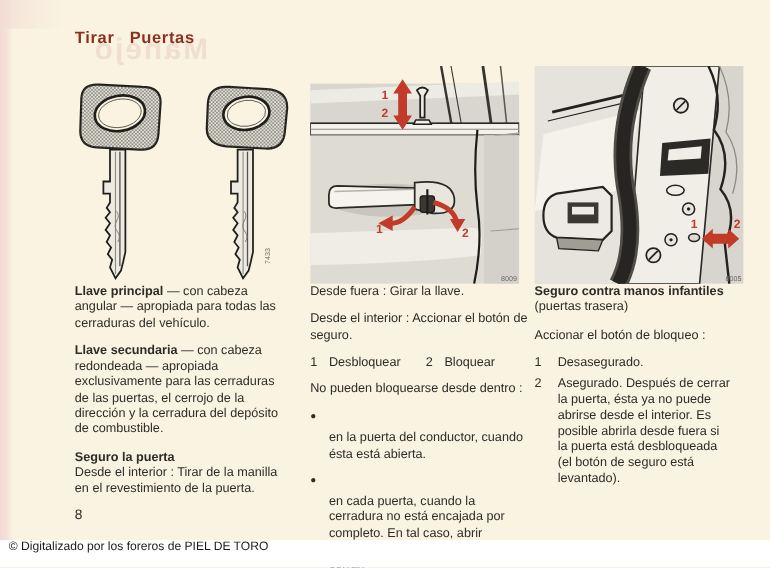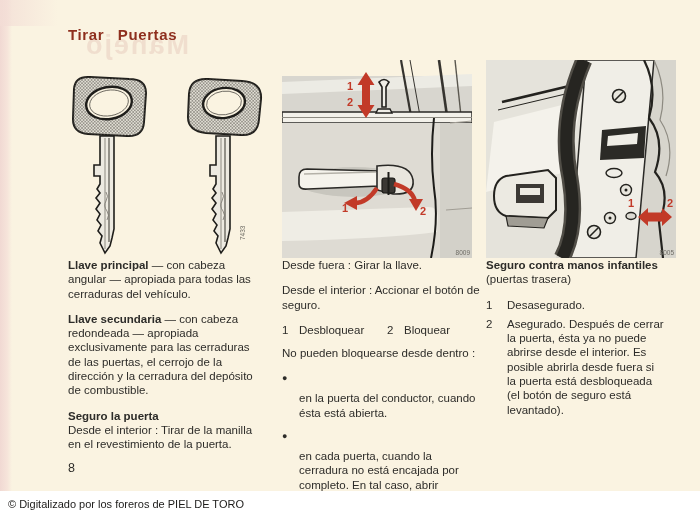--- a/index.html
+++ b/index.html
@@ -26,21 +26,21 @@
   .numrow .n{display:inline-block;width:17px;}
   .numrow .lb1{display:inline-block;width:88px;}
   .bullet-item{display:flex;margin:0 0 9px 0;}
   .bullet-item .bul{width:17px;flex:none;font-size:9px;line-height:14.3px;}
   .bullet-item .btx{flex:1;margin-top:20px;}
   .num-item{display:flex;margin:0 0 5px 0;max-width:178px;}
   .num-item .num{width:21px;flex:none;}
   .num-item .txt{flex:1;}
   .pagenum{position:absolute;left:68px;top:461px;font-size:12.5px;}
   .footer{position:absolute;left:0;bottom:0;width:700px;height:25px;background:#ffffff;
-        display:flex;align-items:center;}
+        display:flex;align-items:flex-start;}
   .footer span{font-size:11px;color:#1c1b19;padding-left:8px;}
   
   .fig{position:absolute;}
   .fig-keys{left:58px;top:72px;width:210px;height:186px;}
   .fig-handle{left:282px;top:60px;width:190px;height:198px;}
   .fig-lock{left:486px;top:60px;width:190px;height:198px;}
   svg{display:block;}
   svg text{font-family:"Liberation Sans","DejaVu Sans",sans-serif;}
   .svg-num{font-size:11px;font-weight:bold;fill:#c23a28;}
   .svg-ref{font-size:6.5px;fill:#6e6c65;}
@@ -216,20 +216,21 @@
     </div>
     <div class="bullet-item">
       <span class="bul">●</span>
       <span class="btx">en cada puerta, cuando la cerradura no está encajada por completo. En tal caso, abrir nuevamente la puerta y volverla a cerrar.</span>
     </div>
   </div>
 
   <div class="col col3">
     <p class="h">Seguro contra manos infantiles</p>
     <p>(puertas trasera)</p>
+    <p>Accionar el botón de bloqueo :</p>
     <div class="num-item">
       <span class="num">1</span>
       <span class="txt">Desasegurado.</span>
     </div>
     <div class="num-item">
       <span class="num">2</span>
       <span class="txt">Asegurado. Después de cerrar la puerta, ésta ya no puede abrirse desde el interior. Es posible abrirla desde fuera si la puerta está desbloqueada (el botón de seguro está levantado).</span>
     </div>
   </div>
 

